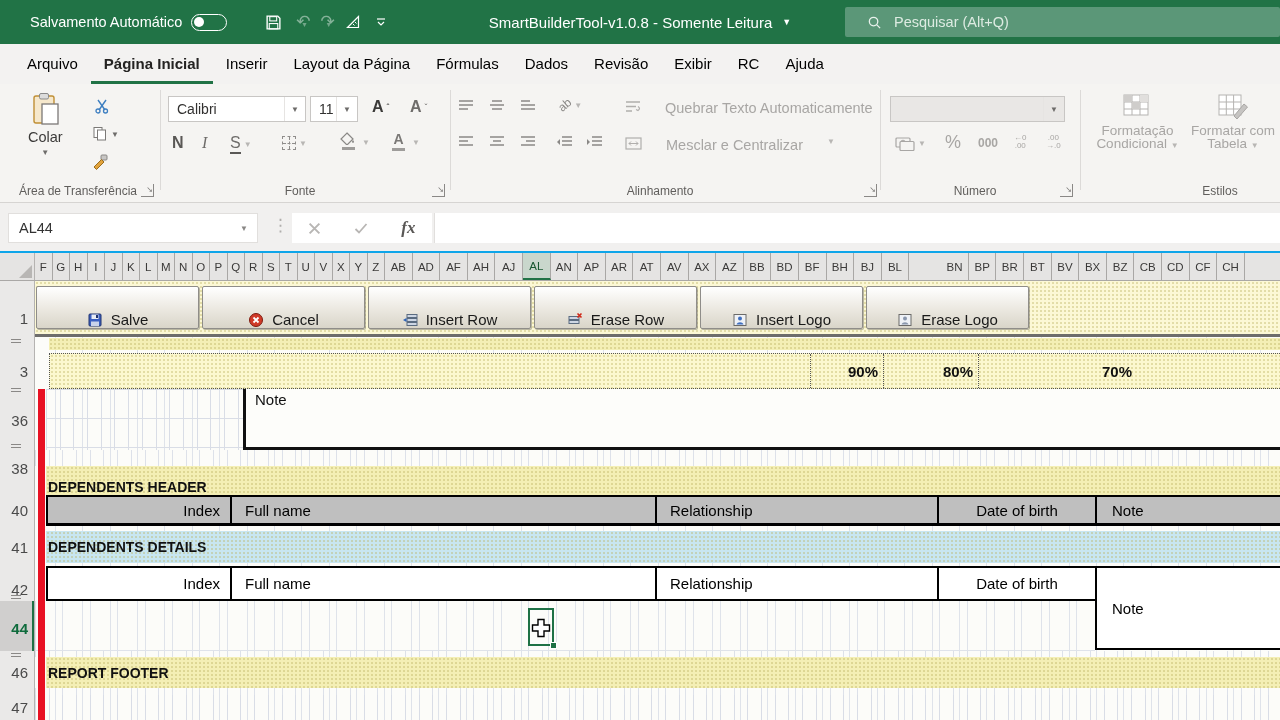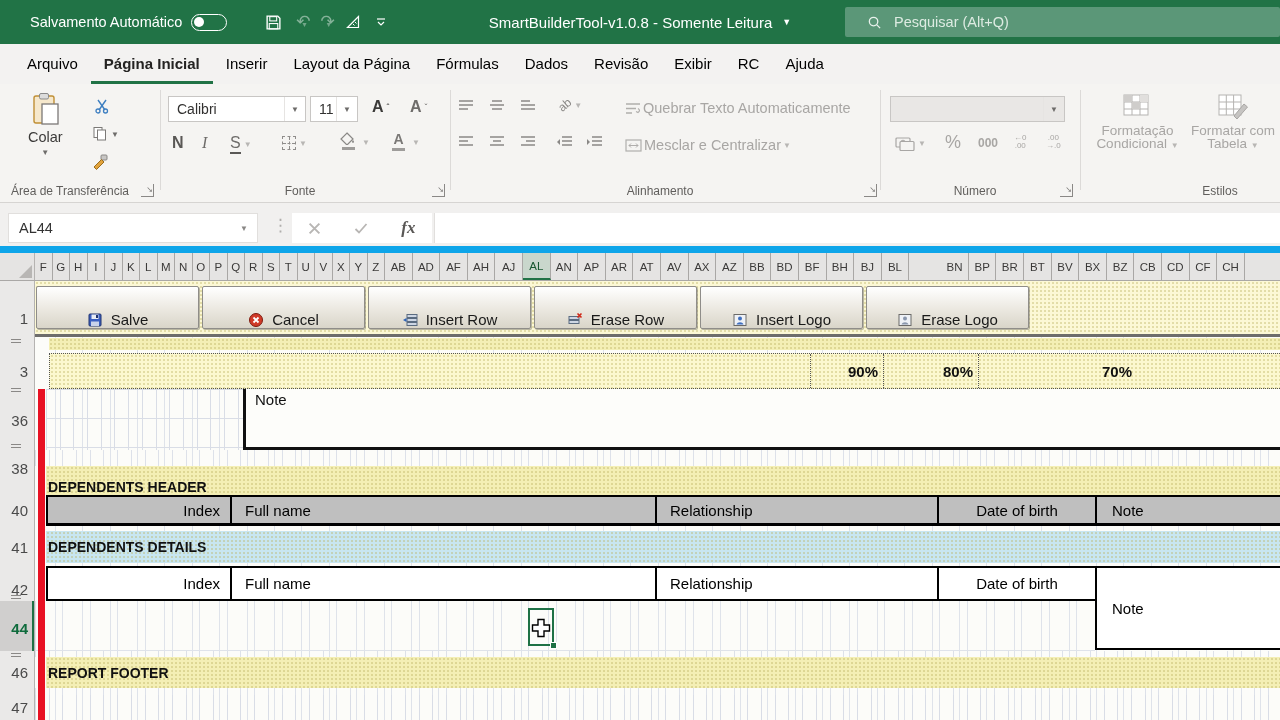--- a/index.html
+++ b/index.html
@@ -43,24 +43,24 @@
   .fontA{font-size:16px;color:#3b3a39;font-weight:600}
   .supmark{font-size:9px;vertical-align:super;color:#3b3a39}
   .txtbtn{font-size:16px;color:#444;cursor:pointer}
   .ulS{border-bottom:2px solid #5a5856;padding-bottom:0px}
   .ital{font-family:"Liberation Serif",serif;font-style:italic}
   .icon-borders{width:14px;height:14px;border:1px dashed #8f8d8b;position:relative}
   .icon-borders:before{content:"";position:absolute;left:0;right:0;top:6px;border-top:1px dashed #8f8d8b}
   .icon-borders:after{content:"";position:absolute;top:0;bottom:0;left:6px;border-left:1px dashed #8f8d8b}
   .colorbar{width:13px;height:3px;background:#9e9c9a;margin-top:1px}
   .microtxt{font-size:8px;line-height:8px;color:#a8a6a4;text-align:center}
-  .lblrow{display:flex;align-items:center;gap:2px;font-size:14.5px;color:#a8a6a4;white-space:nowrap}
+  .lblrow{display:flex;align-items:flex-start;gap:24px;font-size:14.5px;color:#a8a6a4;white-space:nowrap}
 
   
-  .fxrow{position:absolute;left:0;top:203px;width:100%;height:50px;background:#f1f0ef;border-bottom:7px solid #0ea5e9}
+  .fxrow{position:absolute;left:0;top:203px;width:100%;height:50px;background:#f1f0ef;border-bottom:2px solid #0ea5e9}
   .namebox{position:absolute;left:8px;top:10px;width:250px;height:30px;background:#fff;border:1px solid #e1dfdd;display:flex;align-items:center;padding-left:10px;font-size:14.5px;color:#333}
   .namebox .cchev{margin-left:auto;padding-right:9px;font-size:8px;color:#8a8886}
   .gripdots{position:absolute;left:272px;top:12px;font-size:17px;color:#b0aeac;letter-spacing:1px}
   .fxbtns{position:absolute;left:292px;top:10px;width:140px;height:30px;background:#fff;display:flex;align-items:center;justify-content:space-around}
   .fxsym{font-family:"Liberation Serif",serif;font-style:italic;font-size:17px;color:#5a5856;font-weight:600}
   .formulainput{position:absolute;left:434px;top:10px;right:0;height:30px;background:#fff;border-left:1px solid #e1dfdd}
 
   
   .chrow{position:absolute;left:0;top:253px;width:100%;height:28px;background:#e5e4e3;border-bottom:1px solid #aaa8a6;display:flex}
   .corner{width:35px;height:100%;border-right:1px solid #b5b3b1;position:relative;flex:none}
@@ -199,21 +199,21 @@
           <rect x="5.5" y="4" width="8" height="10" fill="#fff" stroke="#7b7977"></rect>
         </svg>
       <span class="chev">▼</span>
     </div>
     <div class="mini" style="left:92px;top:70px">
       <svg width="17" height="16" viewBox="0 0 17 16">
           <rect x="9" y="1" width="6" height="5" rx="1" fill="#c8c6c4" stroke="#8a8886"></rect>
           <path d="M2 13 L9.5 5.5 L12 8 L4.5 15.5 Z" fill="#e2a33c" stroke="#9a6d1f"></path>
         </svg>
     </div>
-    <div class="glabel" style="left:3px;width:134px">Área de Transferência</div>
+    <div class="glabel" style="left:11px;width:134px">Área de Transferência</div>
     <div class="launcher" style="left:141px">↘</div>
 
     <div class="combo" style="left:168px;top:12px;width:138px">
       <span>Calibri</span>
       <span class="cchev">▼</span>
     </div>
     <div class="combo" style="left:310px;top:12px;width:48px">
       <span>11</span>
       <span class="cchev">▼</span>
     </div>

